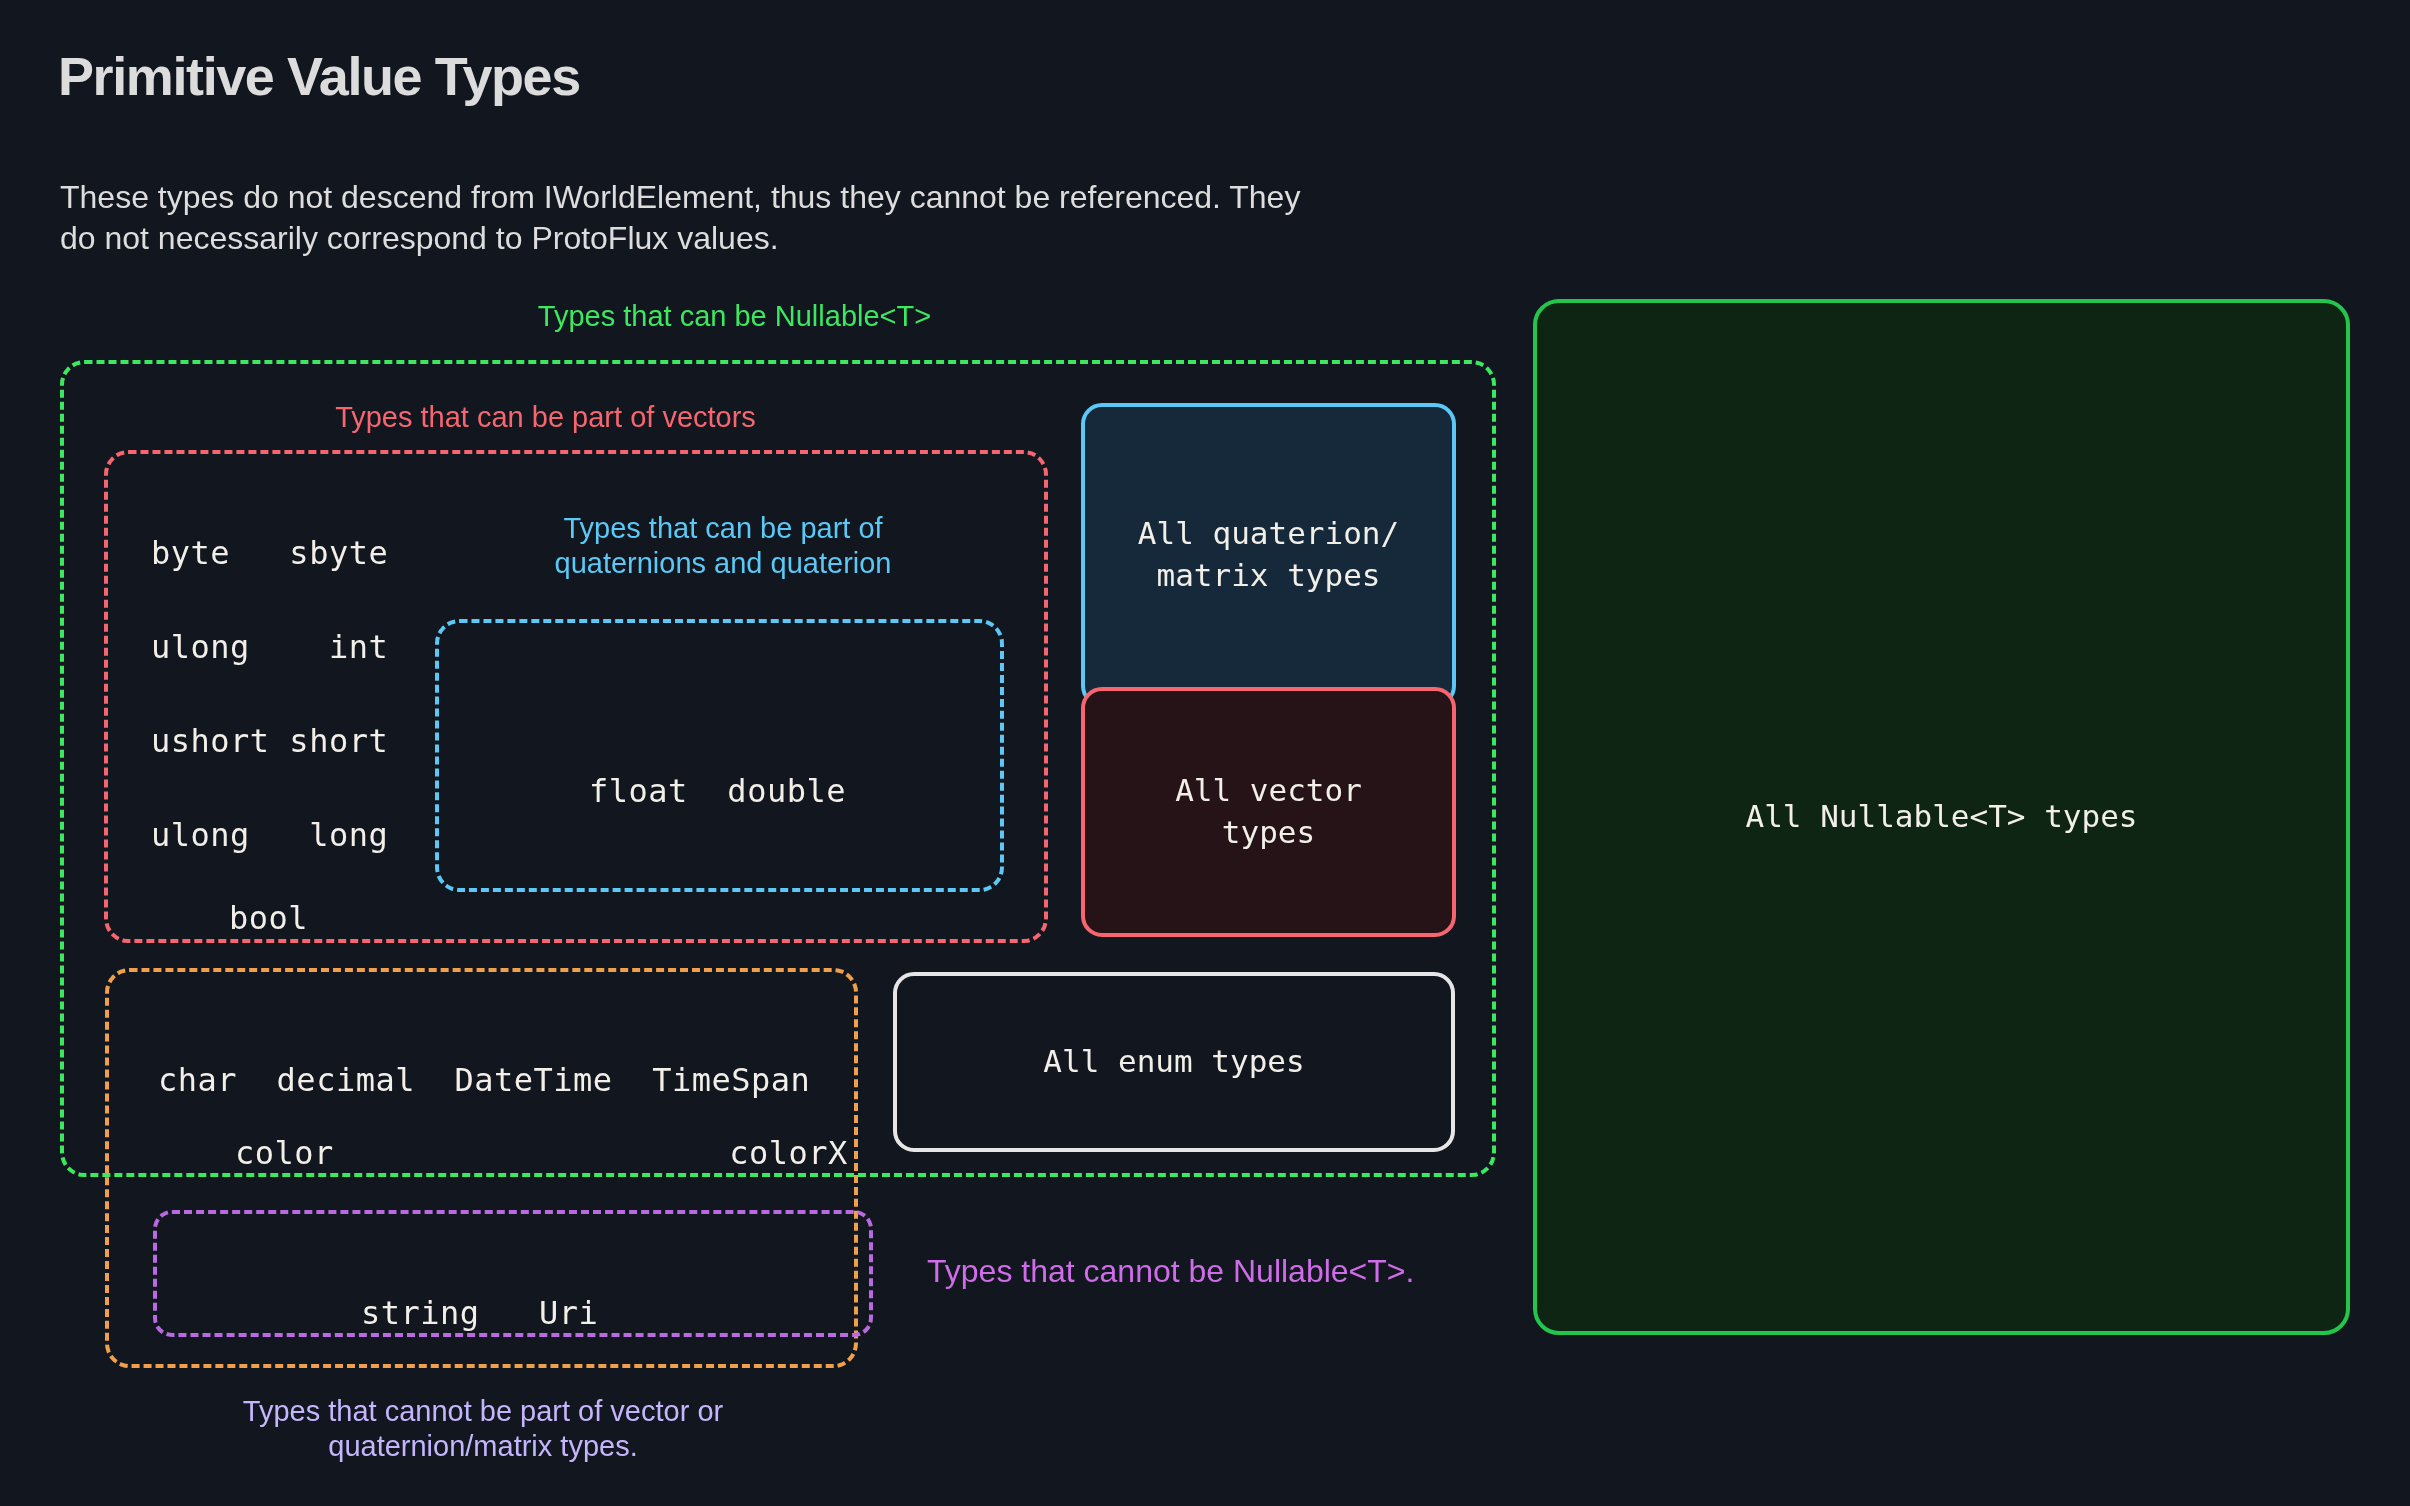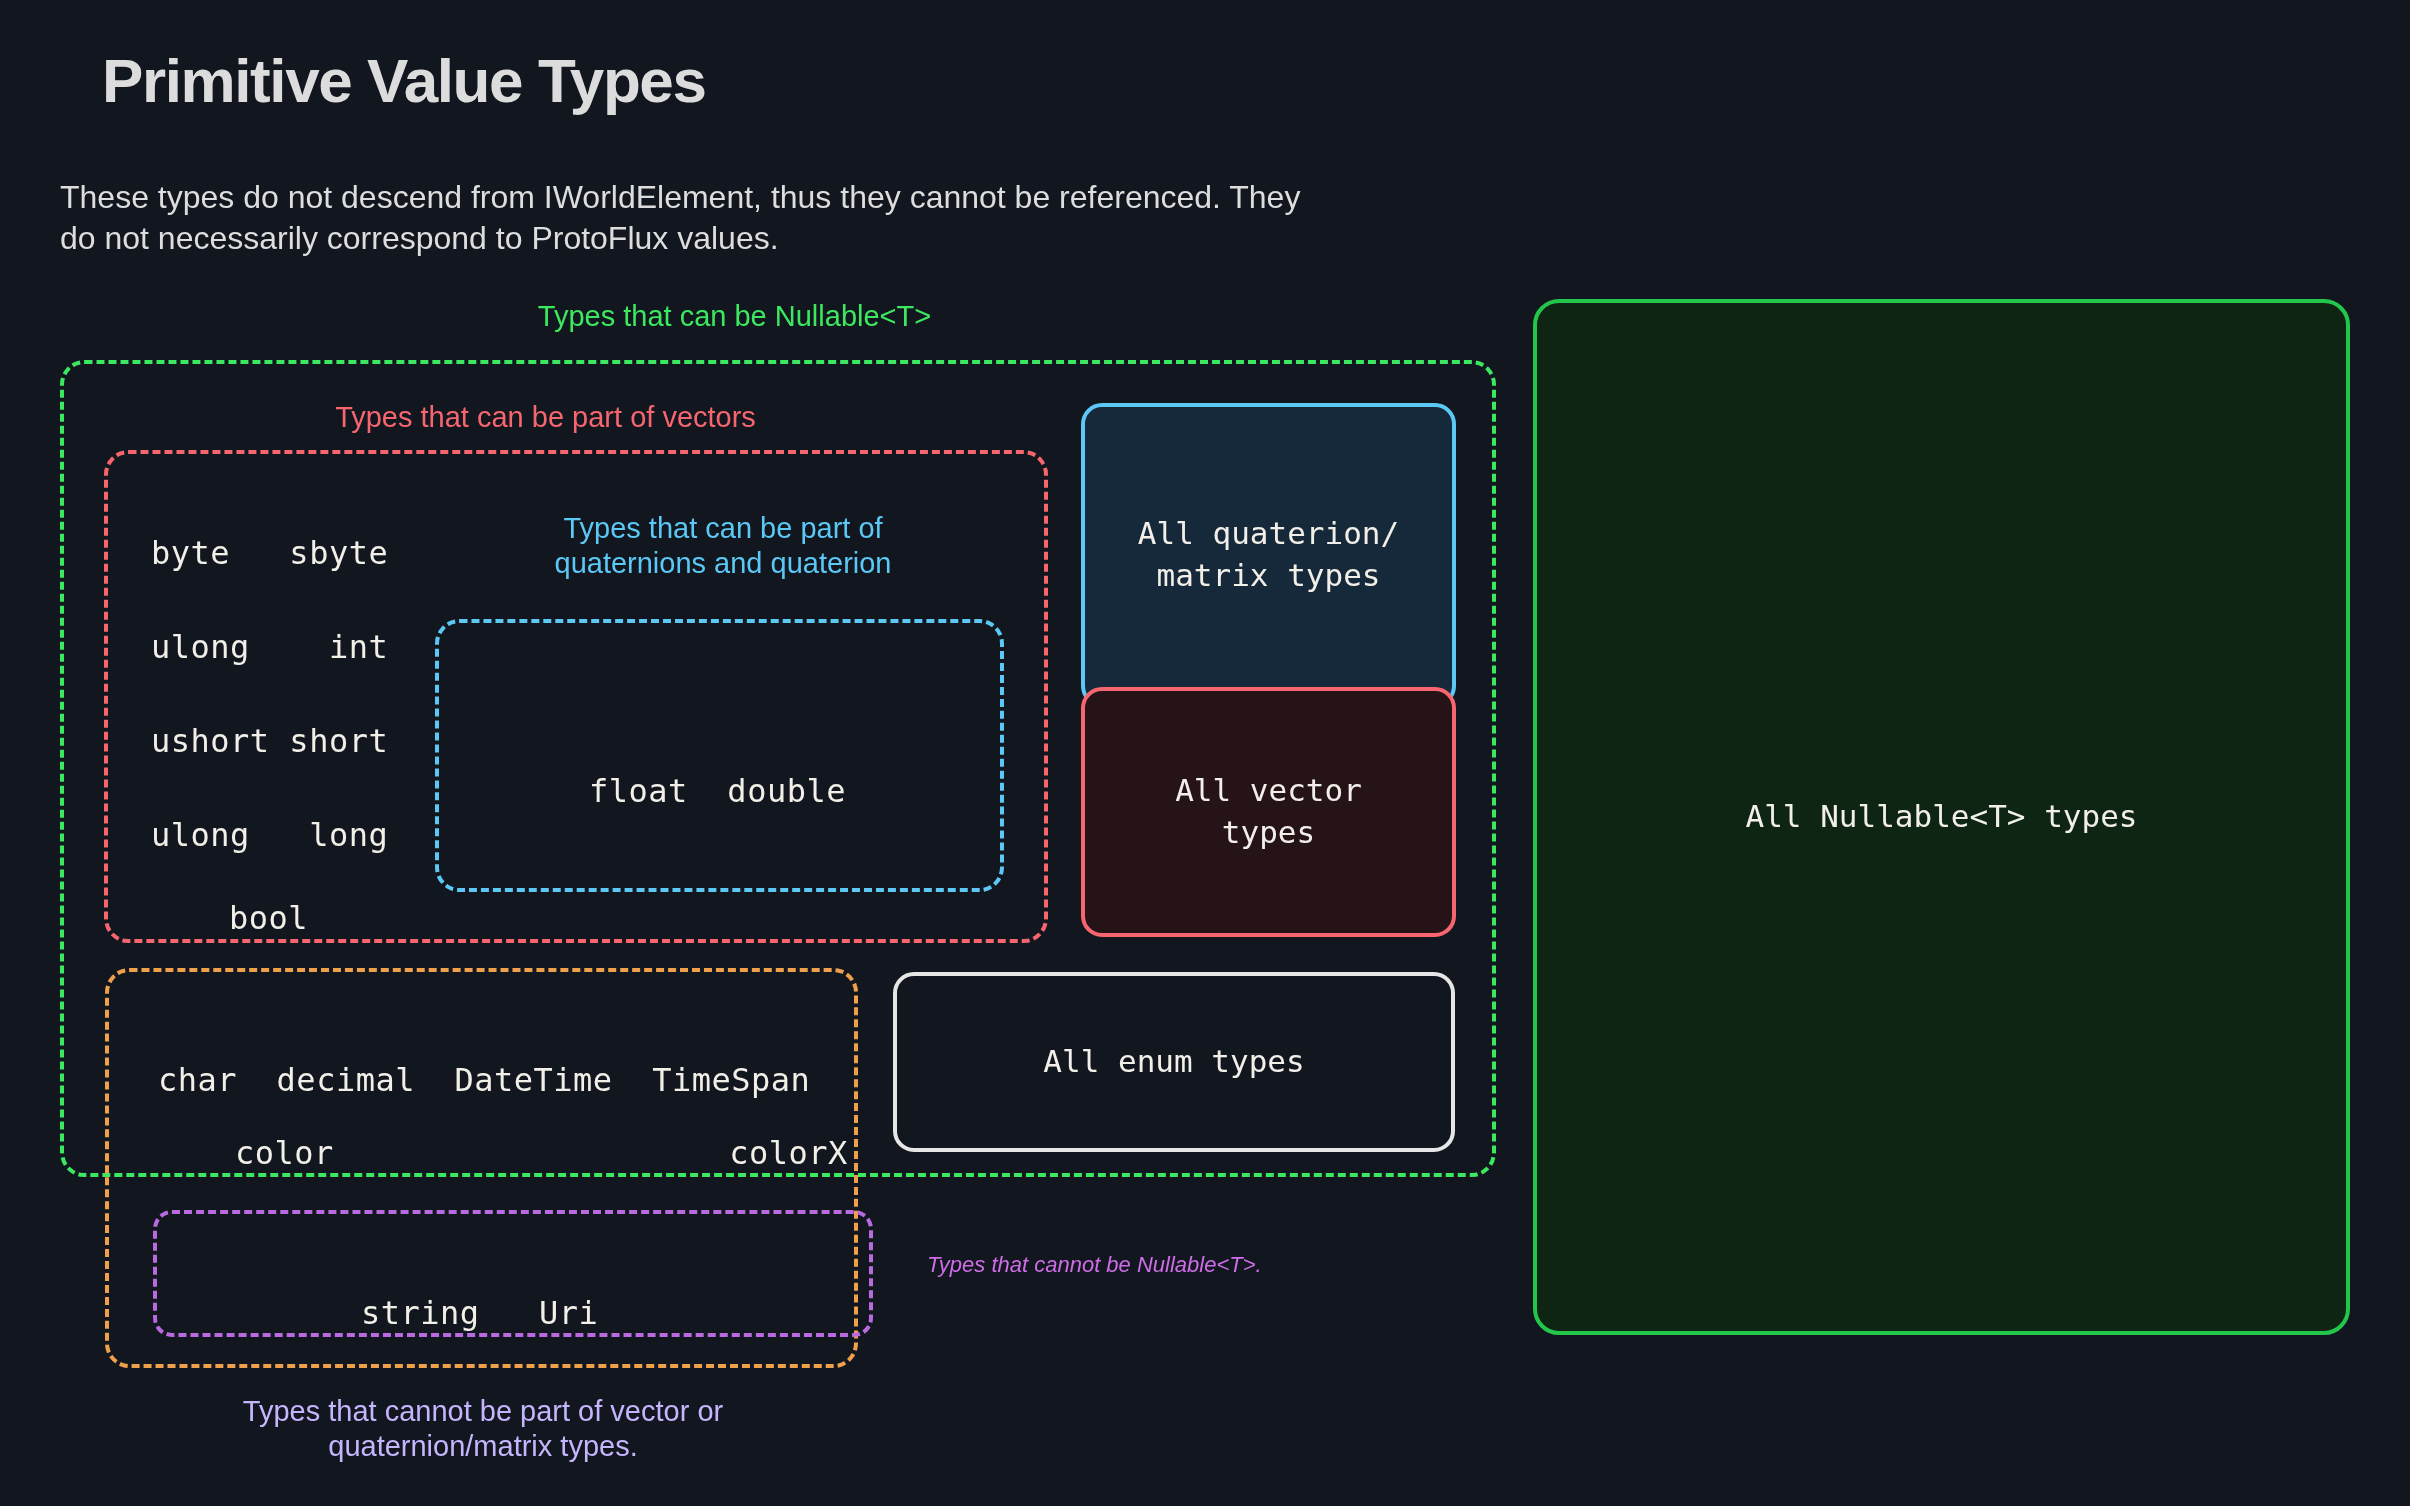--- a/index.html
+++ b/index.html
@@ -14,26 +14,25 @@
     overflow: hidden;
     font-family: "Liberation Sans", sans-serif;
     color: #e8e8e8;
   }
 
   
   #page-title {
     position: absolute;
     left: 58px;
     top: 45px;
-    font-size: 62px;
+    font-size: 54px;
     font-weight: 700;
     letter-spacing: -1.4px;
     color: #dcdcdc;
     white-space: nowrap;
-    margin-left: 44px;
   }
   #page-subtitle {
     position: absolute;
     left: 60px;
     top: 177px;
     width: 1281px;
     font-size: 32px;
     line-height: 1.28;
     color: #dddddd;
   }
@@ -149,23 +148,22 @@
     width: 720px;
     height: 127px;
     border-color: #b96ae0;
     border-radius: 19px;
   }
   #purple-dashed-label {
     left: 927px;
     top: 1252px;
     width: 603px;
     color: #cf6ce8;
-    font-size: 22px;
+    font-size: 32px;
     text-align: left;
-    font-style: italic;
   }
 
   
   .typerow {
     position: absolute;
     font-size: 32px;
     letter-spacing: 0.5px;
     white-space: pre;
     margin-top: 42px;
   }

